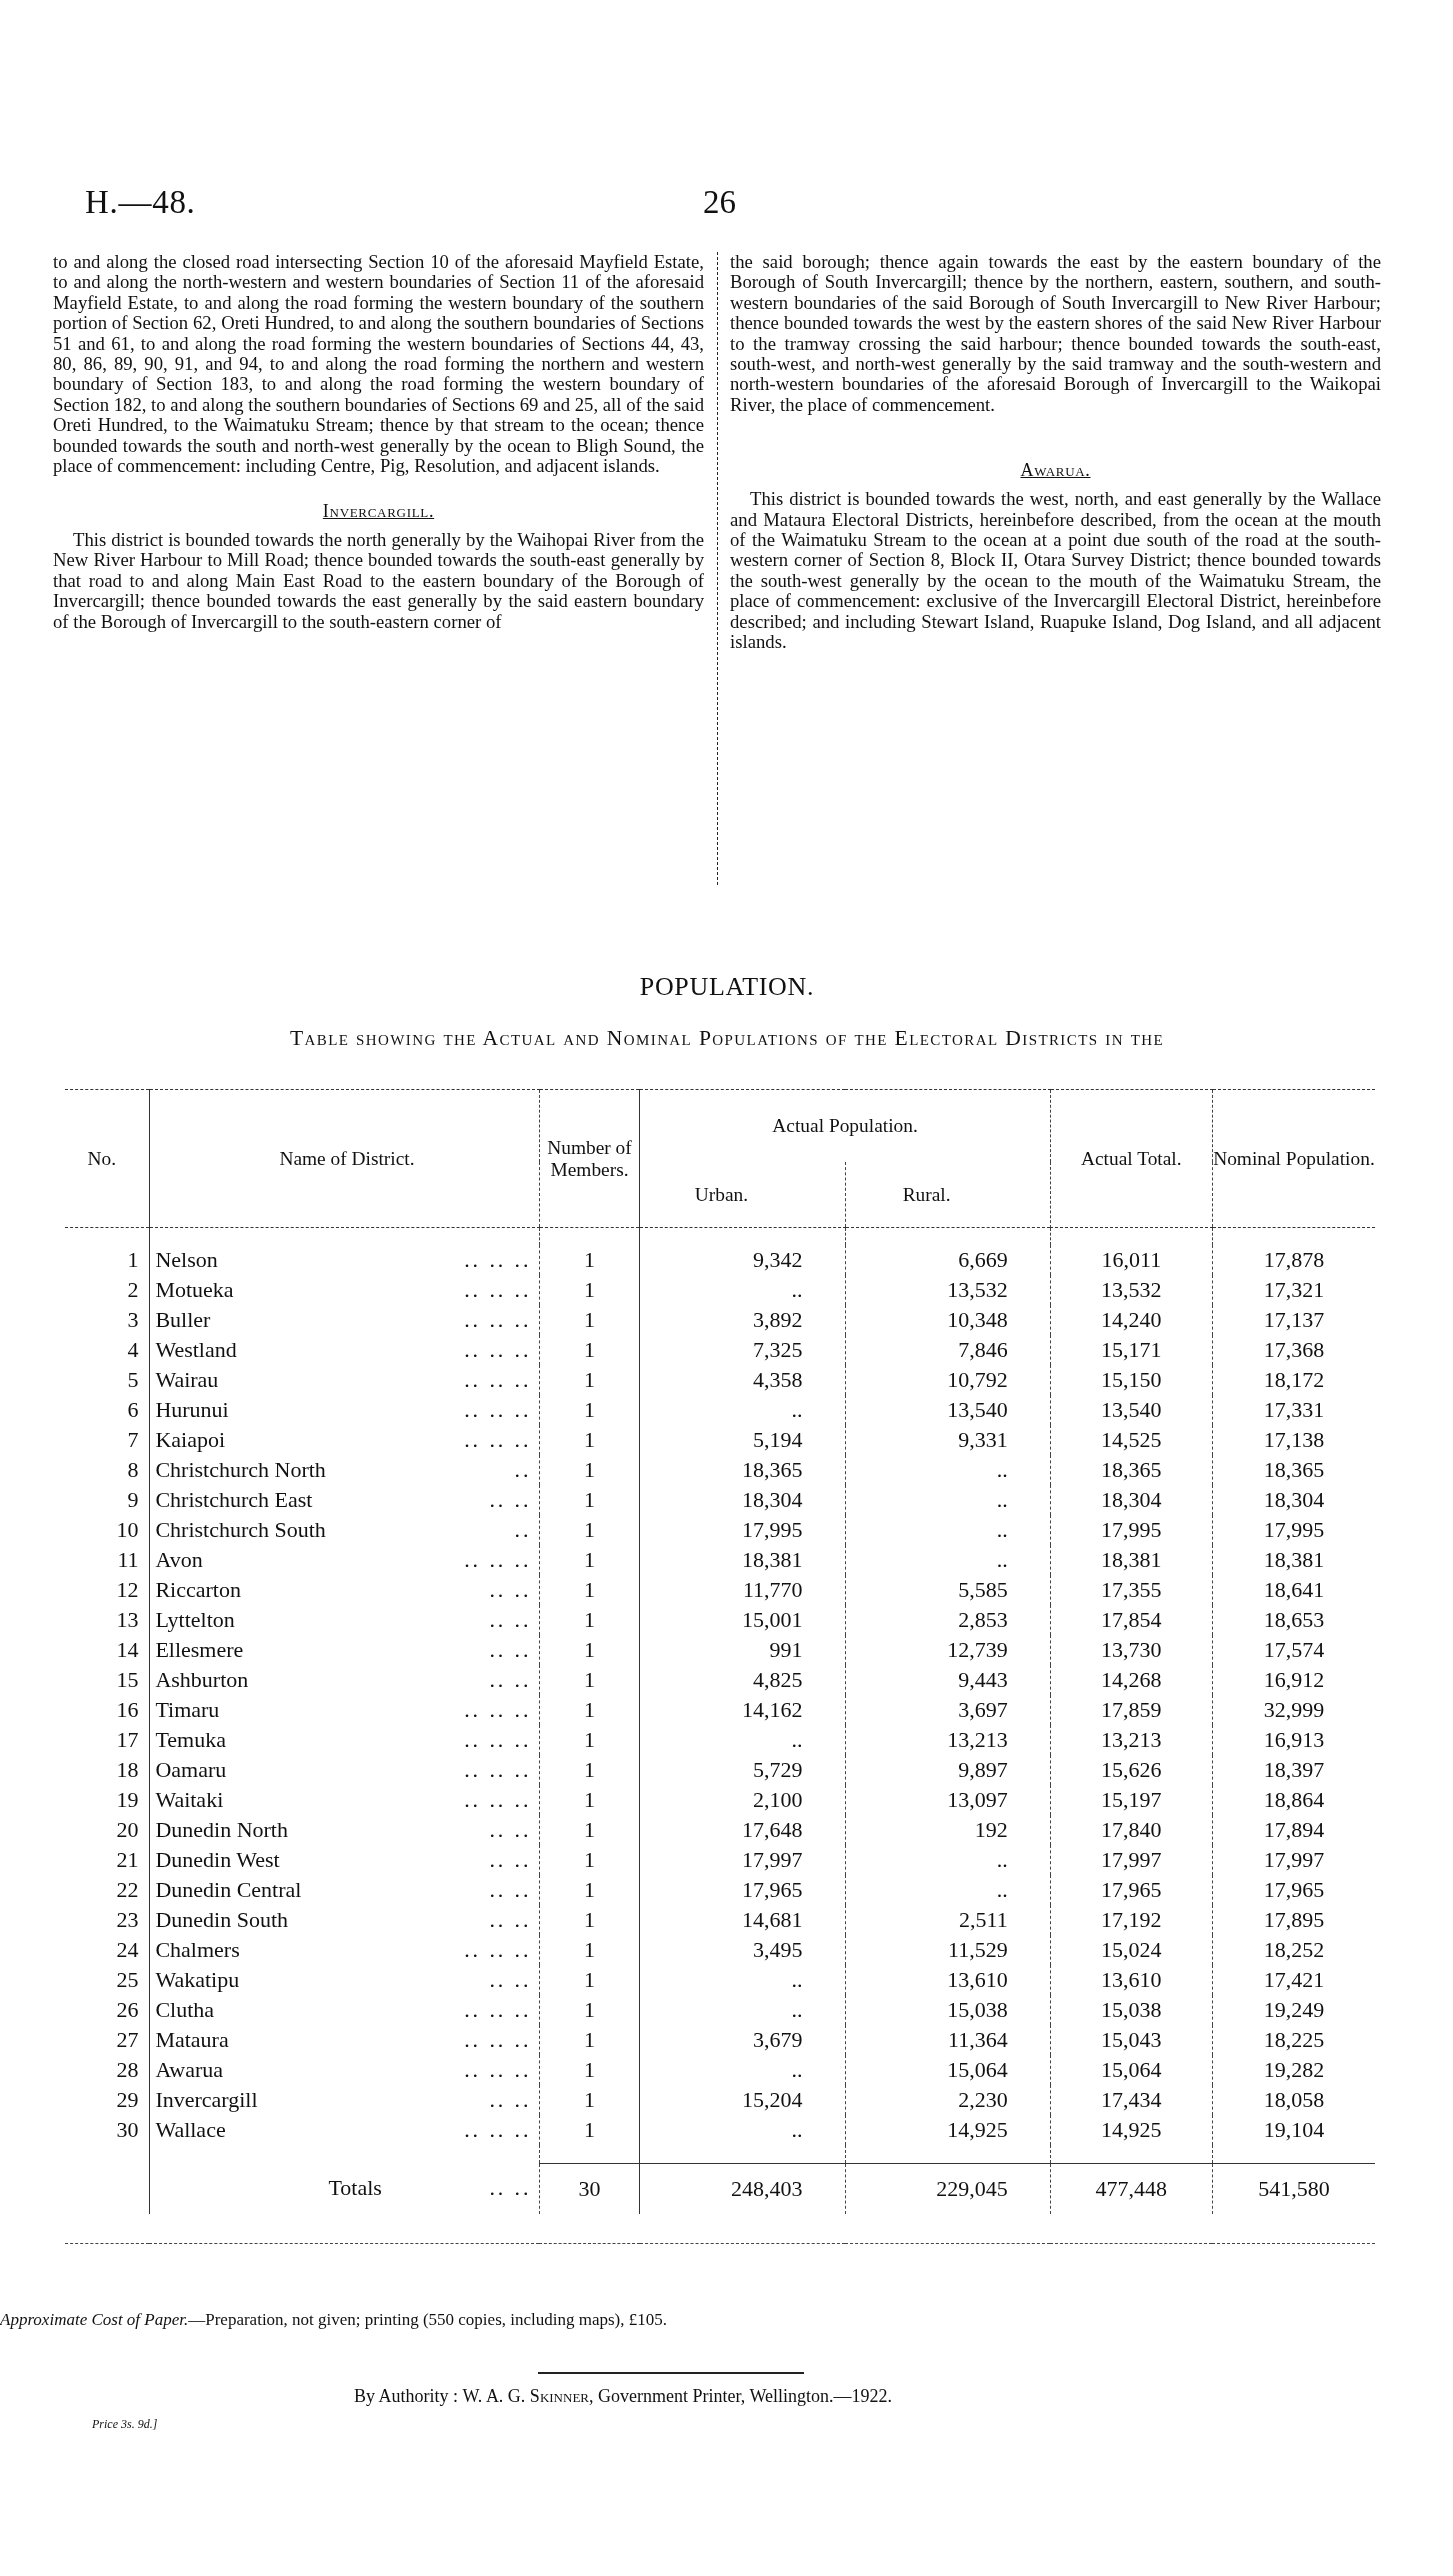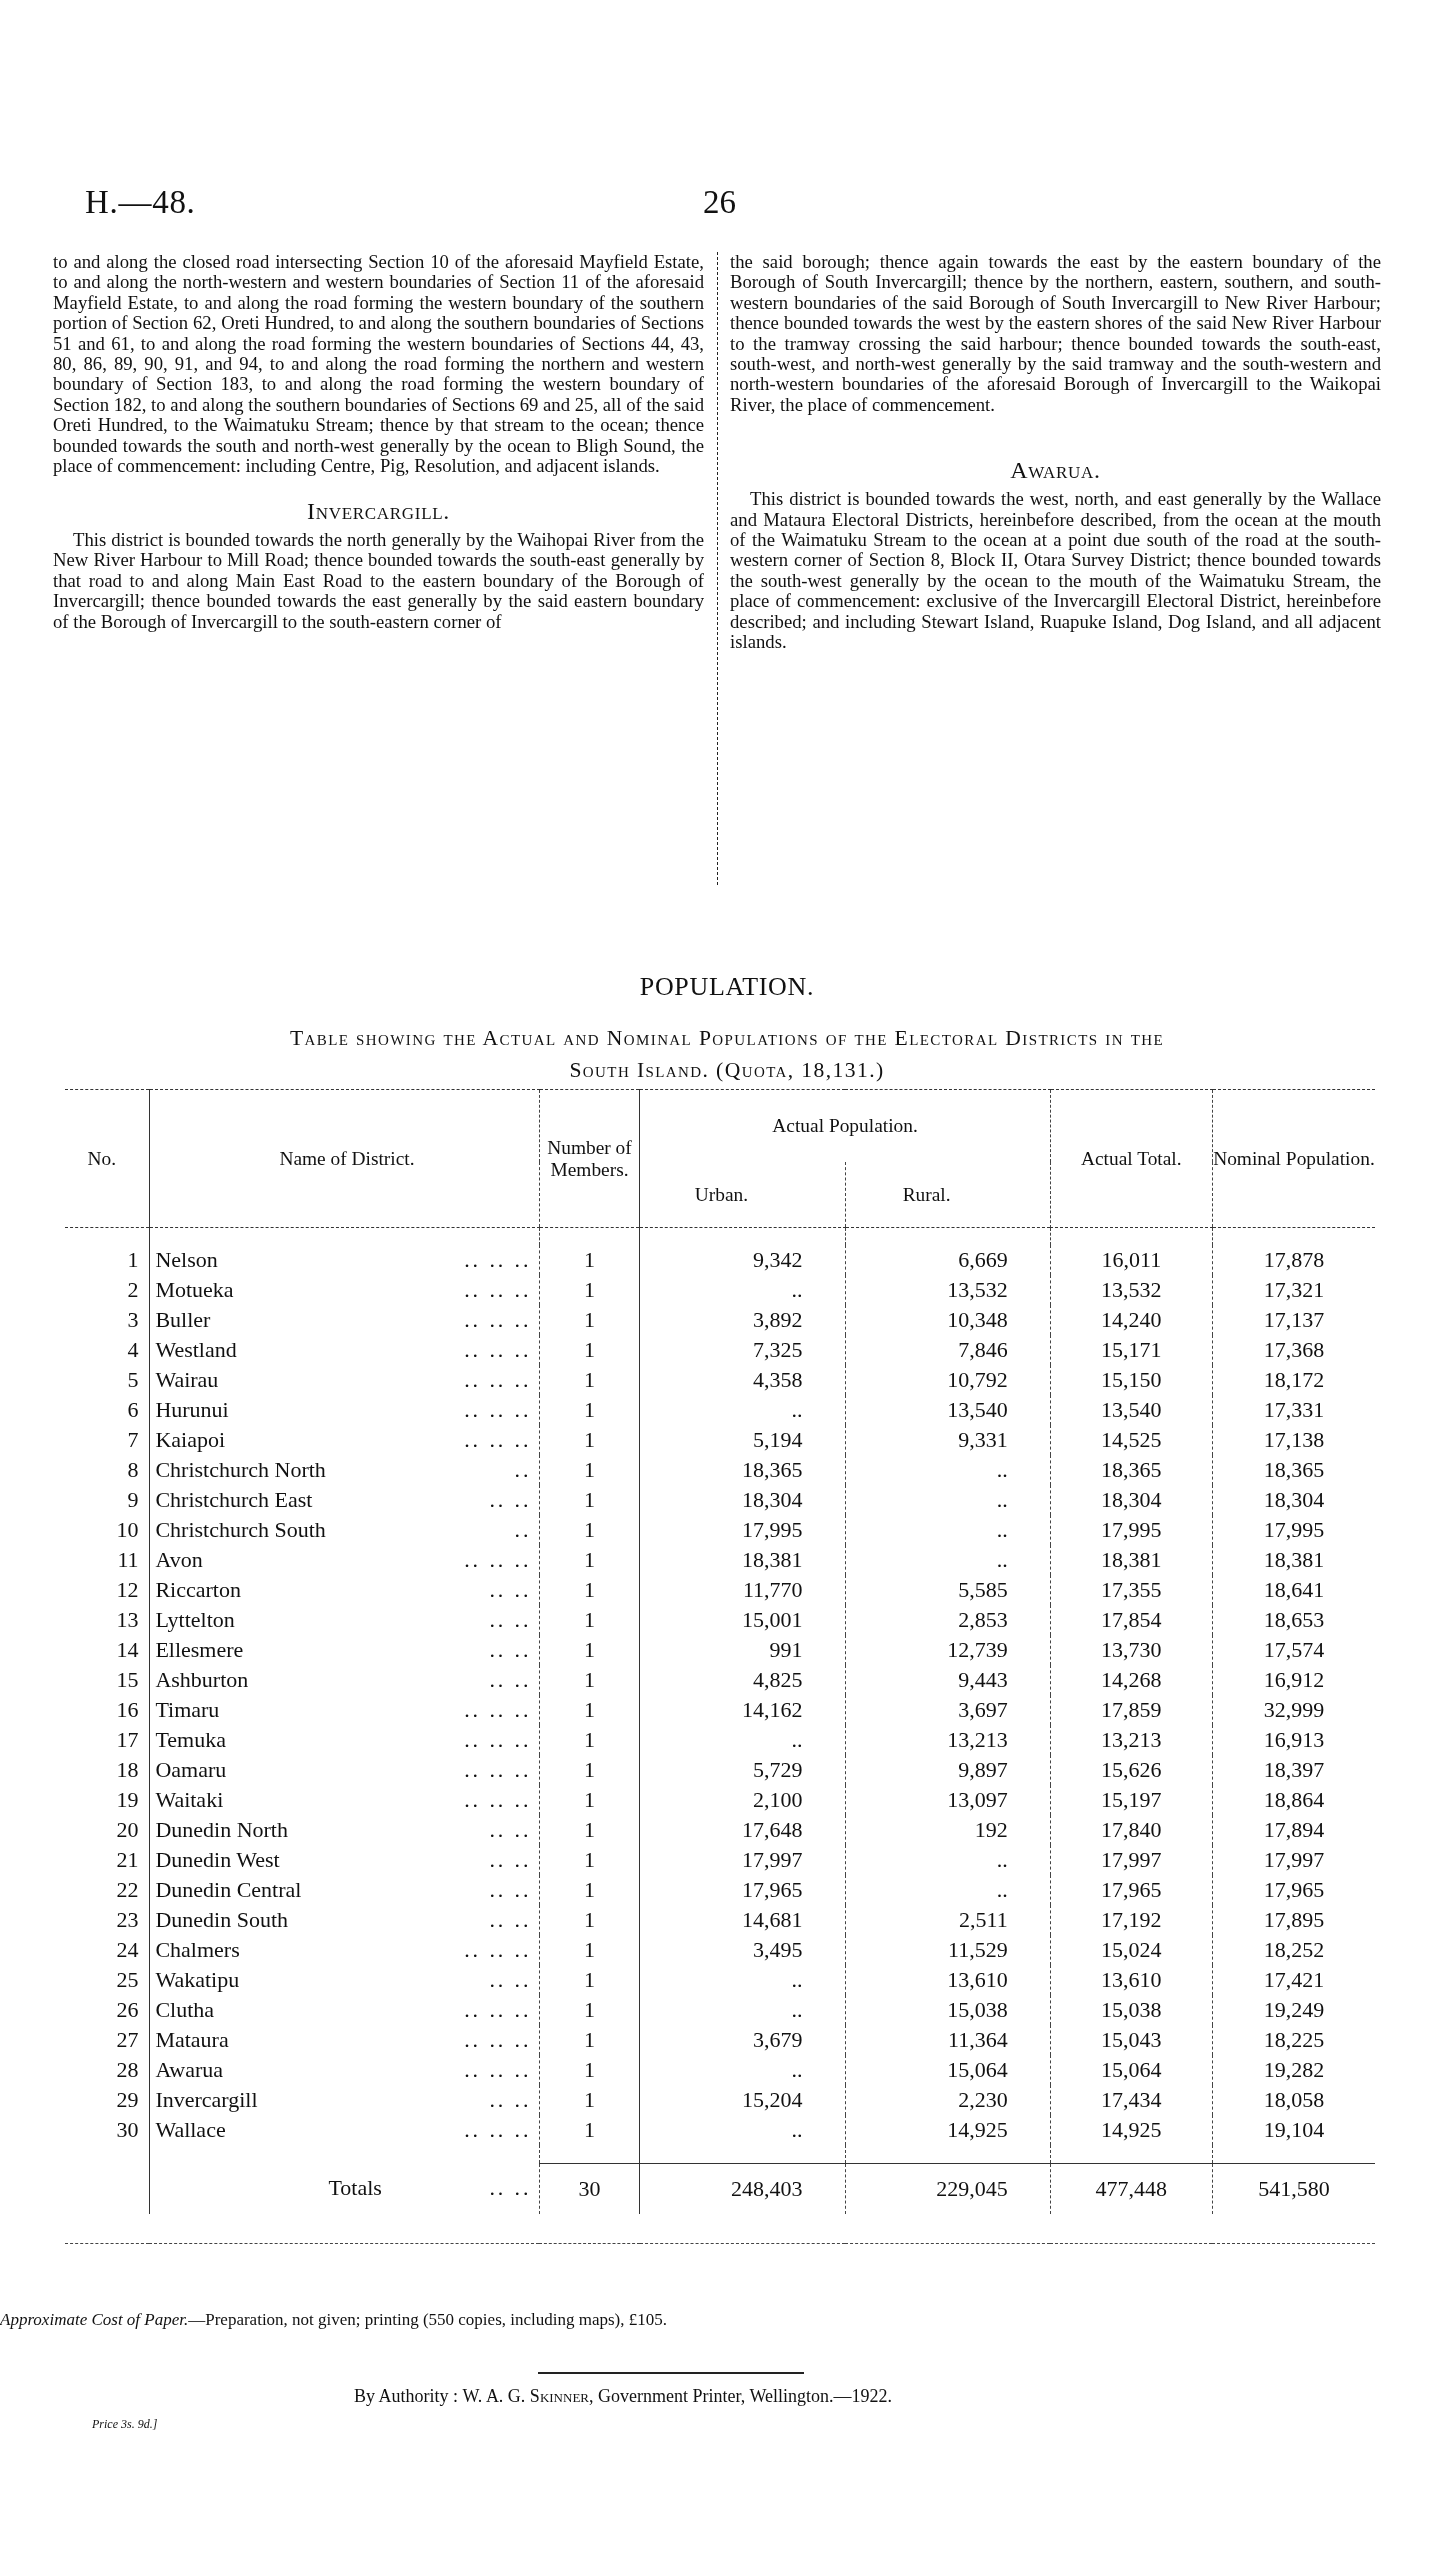--- a/index.html
+++ b/index.html
@@ -11,21 +11,21 @@
   .doc-code { position: absolute; left: 0; top: 0; font-size: 33px; letter-spacing: 0.7px; }
   .page-number { position: absolute; left: 618px; top: 0; font-size: 33px; }
 
   .columns { position: absolute; top: 252px; left: 53px; width: 1347px; height: 648px; }
   .col { position: absolute; top: 0; width: 651px; font-size: 18.7px; line-height: 20.4px; text-align: justify; }
   .col.left { left: 0; }
   .col.right { left: 677px; }
   .col-rule { position: absolute; left: 664px; top: 0; width: 0; height: 633px; border-left: 1.4px dashed #222; }
   .col p { margin: 0; }
   .col p.indent { text-indent: 20px; }
-  .section-heading { text-align: center; font-variant: small-caps; letter-spacing: 0.7px; font-size: 24px; margin: 24.5px 0 8.6px 0; }
+  .section-heading { text-align: center; font-variant: small-caps; letter-spacing: 0.7px; font-size: 18px; margin: 24.5px 0 8.6px 0; text-decoration: underline; }
 
   .pop-title { position: absolute; top: 972px; left: 0; width: 1454px; text-align: center; font-size: 26px; letter-spacing: 0.7px; }
   .pop-subtitle { position: absolute; top: 1022px; left: 65px; width: 1324px; text-align: center; font-size: 21.6px; font-variant: small-caps; letter-spacing: 1.4px; line-height: 32px; }
 
   .table-wrap { position: absolute; top: 1089px; left: 65px; width: 1310px; }
   table.pop { border-collapse: collapse; width: 100%; font-size: 22px; }
   table.pop th { font-weight: normal; font-size: 19.4px; vertical-align: middle; text-align: center; padding: 0; }
   table.pop thead tr.top th { border-top: 1.4px dashed #333; }
   table.pop thead tr.last th, table.pop thead th.rowspan3 { border-bottom: 1.4px dashed #333; }
   table.pop td { padding: 0; height: 30px; line-height: 30px; white-space: nowrap; }
@@ -71,21 +71,20 @@
   <div class="col right">
     <p>the said borough; thence again towards the east by the eastern boundary of the Borough of South Invercargill; thence by the northern, eastern, southern, and south-western boundaries of the said Borough of South Invercargill to New River Harbour; thence bounded towards the west by the eastern shores of the said New River Harbour to the tramway crossing the said harbour; thence bounded towards the south-east, south-west, and north-west generally by the said tramway and the south-western and north-western boundaries of the aforesaid Borough of Invercargill to the Waikopai River, the place of commencement.</p>
     <div class="section-heading" style="margin-top:45px">Awarua.</div>
     <p class="indent">This district is bounded towards the west, north, and east generally by the Wallace and Mataura Electoral Districts, hereinbefore described, from the ocean at the mouth of the Waimatuku Stream to the ocean at a point due south of the road at the south-western corner of Section 8, Block II, Otara Survey District; thence bounded towards the south-west generally by the ocean to the mouth of the Waimatuku Stream, the place of commencement: exclusive of the Invercargill Electoral District, hereinbefore described; and including Stewart Island, Ruapuke Island, Dog Island, and all adjacent islands.</p>
   </div>
 </div>
 
 <div class="pop-title">POPULATION.</div>
 <div class="pop-subtitle">
   <div>Table showing the Actual and Nominal Populations of the Electoral Districts in the</div>
-  <div>South Island.   (Quota, 18,131.)</div>
 </div>
 
 <div class="table-wrap">
   <table class="pop">
     <thead>
       <tr class="top">
         <th class="c-no rowspan3" rowspan="2" style="height:137px;">No.</th>
         <th class="c-name vl rowspan3" rowspan="2" style="text-align:center;">Name of District.</th>
         <th class="c-mem vd rowspan3" rowspan="2">Number of Members.</th>
         <th class="vl" colspan="2" style="height:72px;">Actual Population.</th>

